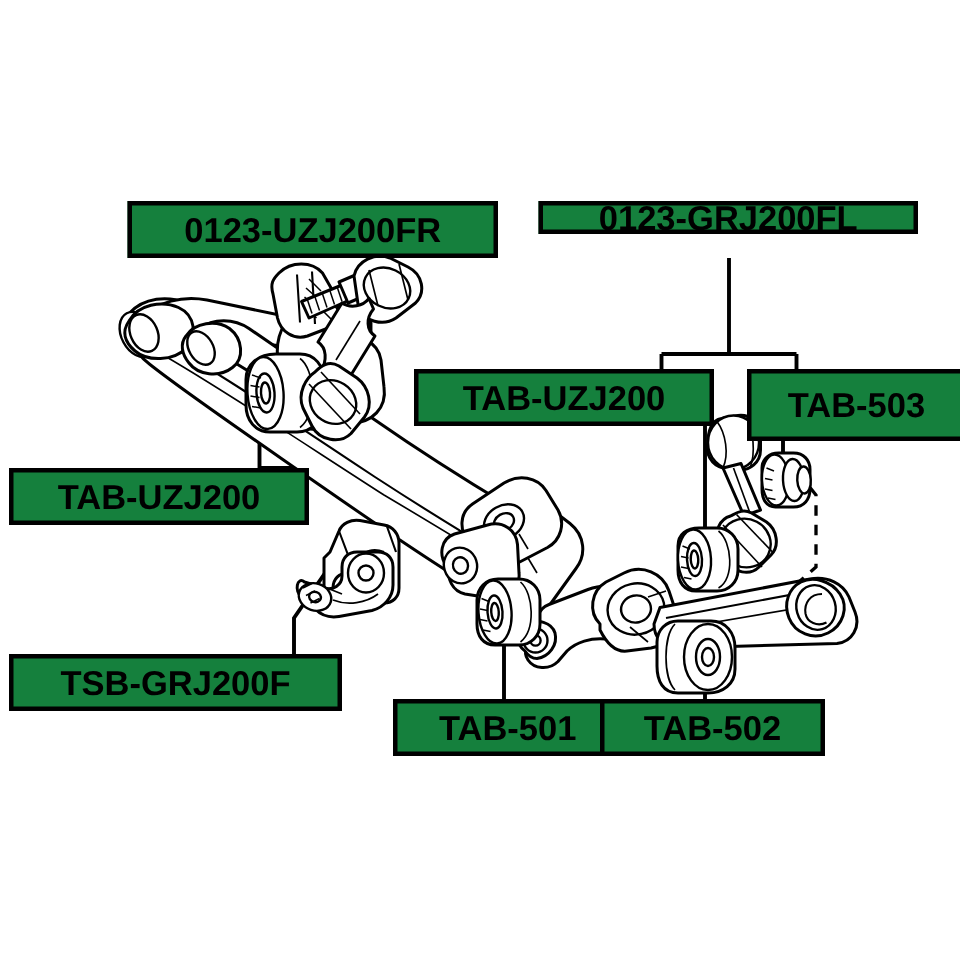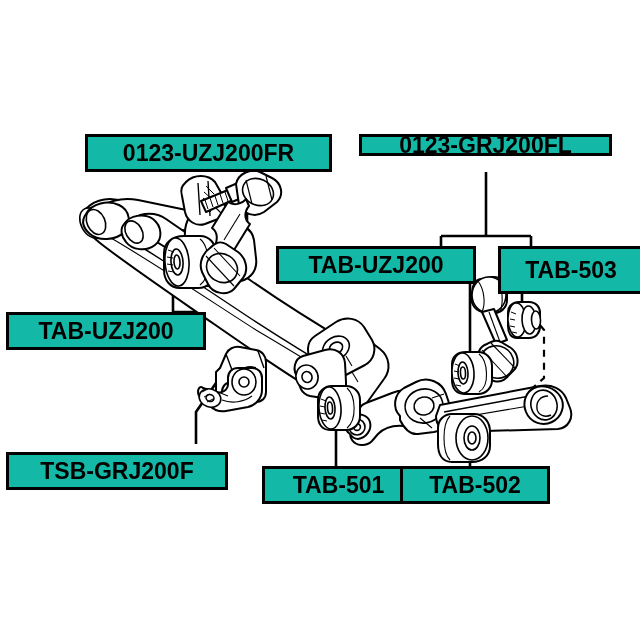--- a/index.html
+++ b/index.html
@@ -18,21 +18,21 @@
   #art-layer {
     position: absolute;
     left: 0;
     top: 0;
     width: 640px;
     height: 640px;
   }
   .part-label {
     position: absolute;
     box-sizing: border-box;
-    background: #14b8a6;
+    background: #15803d;
     border: 3px solid #000000;
     color: #000000;
     font-family: "Liberation Sans", sans-serif;
     font-weight: bold;
     font-size: 23px;
     letter-spacing: 0px;
     line-height: 1;
     display: flex;
     align-items: center;
     justify-content: center;
@@ -511,21 +511,21 @@
   </div>
 
   <div class="part-label" style="left:498px; top:246px; width:146px; height:48px;">
     <span>TAB-503</span>
   </div>
 
   <div class="part-label" style="left:6px; top:312px; width:200px; height:38px;">
     <span>TAB-UZJ200</span>
   </div>
 
-  <div class="part-label" style="left:6px; top:452px; width:222px; height:38px;">
+  <div class="part-label" style="left:6px; top:436px; width:222px; height:38px;">
     <span>TSB-GRJ200F</span>
   </div>
 
   <div class="part-label" style="left:262px; top:466px; width:153px; height:38px;">
     <span>TAB-501</span>
   </div>
 
   <div class="part-label" style="left:400px; top:466px; width:150px; height:38px;">
     <span>TAB-502</span>
   </div>

